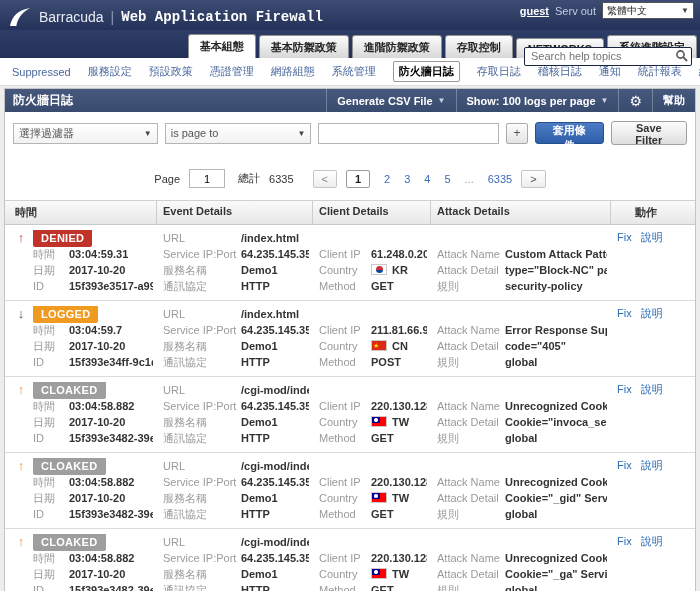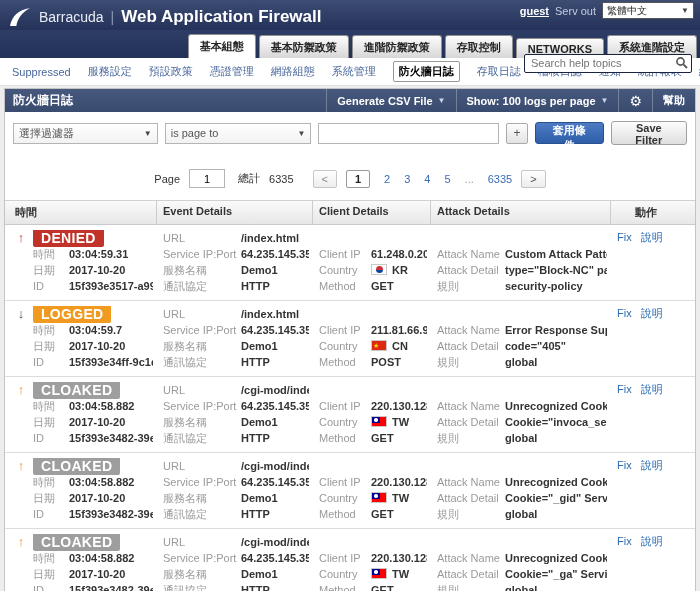--- a/index.html
+++ b/index.html
@@ -5,36 +5,36 @@
   * { box-sizing: border-box; margin: 0; padding: 0; }
   html,body { width:700px; height:591px; overflow:hidden; background:#ededed;
     font-family:"Liberation Sans","DejaVu Sans",sans-serif; }
 
   
   .tophdr { position:relative; height:30px; background:linear-gradient(#3d4c73,#24325a);
     color:#fff; }
   .brandrow { position:absolute; left:8px; top:7px; display:flex; align-items:center; gap:7px; }
   .brandname { font-size:14px; color:#e8ecf5; }
   .branddiv { color:#8d9ab8; font-size:14px; }
-  .prodname { font-size:17px; font-weight:bold; color:#fff; }
+  .prodname { font-size:14px; font-weight:bold; color:#fff;font-family:Liberation Mono, monospace; }
   .userrow { position:absolute; right:6px; top:2px; display:flex; align-items:center; gap:6px; font-size:11px; }
   .uname { font-weight:bold; color:#fff;text-decoration:underline; }
   .signout { color:#c3cce0; cursor:pointer; }
   .langsel { width:92px; height:17px; background:#fff; color:#222; border:1px solid #555;
     display:flex; align-items:center; justify-content:space-between; padding:0 4px; font-size:10px;gap:16px; }
   .caret { font-size:8px; color:#444; }
 
   
   .tabbar { position:relative; height:28px; background:linear-gradient(#2e3d66,#223156);
     display:flex; align-items:flex-end; padding:0 0 0 8px;justify-content:flex-end; }
   .tab { margin-right:3px; padding:4px 11px 3px; font-size:11px; font-weight:bold; color:#222;
     background:linear-gradient(#fcfcfc,#d7d7d7); border:1px solid #909090; border-bottom:none;
     border-radius:3px 3px 0 0; cursor:pointer; white-space:nowrap; }
   .tab.active { background:#fff; padding-bottom:4px; }
-  .helpsearch { position:absolute; right:8px; top:23px; }
+  .helpsearch { position:absolute; right:8px; top:16px; }
   .helpsearch input { width:168px; height:19px; border:1px solid #1a2440; border-radius:2px;
     font-size:11px; padding:0 20px 0 6px; color:#333; }
   .helpsearch .mag { position:absolute; right:4px; top:3px; }
 
   
   .subnav { height:28px; background:#fff; display:flex; align-items:center; gap:17px;
     padding:0 12px; font-size:11px; border-bottom:1px solid #e0e0e0; }
   .sn { color:#49679c; text-decoration:none; cursor:pointer; white-space:nowrap; }
   .sn.active { color:#000; font-weight:bold; border:1px solid #999; background:#fff;
     padding:2px 5px; border-radius:2px; }
@@ -82,21 +82,21 @@
     border-bottom:1px solid #c9c9c9; font-size:11px; font-weight:bold; color:#333; }
   .thead > div { padding:4px 6px; border-right:1px solid #ccc; }
   .thead > div:first-child { padding-left:10px; }
   .thead > div:last-child { border-right:none; padding-left:24px; }
 
   .lrow { border-bottom:1px solid #dcdcdc; padding:5px 0 6px; font-size:11px; }
   .lrow .cell { padding:0 4px 0 6px; overflow:hidden; }
   .line { height:16px; line-height:16px; white-space:nowrap; }
   .sev { display:flex; align-items:center; gap:6px; padding-left:4px; }
   .arrow { font-weight:bold; font-size:13px; width:12px; text-align:center; }
-  .badge { color:#fff; font-weight:bold; font-size:14px; padding:1px 8px; border-radius:2px;
+  .badge { color:#fff; font-weight:bold; font-size:11px; padding:1px 8px; border-radius:2px;
     letter-spacing:.3px; }
   .kv { display:grid; }
   .kv .lbl { color:#9a9a9a; }
   .kv .val { color:#333; font-weight:bold; overflow:hidden; white-space:nowrap; }
   .c1 .kv { grid-template-columns:36px 1fr; padding-left:22px; }
   .c2 .kv { grid-template-columns:78px 1fr; }
   .c3 .kv { grid-template-columns:52px 1fr; }
   .c4 .kv { grid-template-columns:68px 1fr; }
   .actcell { padding-top:16px; }
   .alink { color:#2a6cb5; text-decoration:none; cursor:pointer; margin-right:9px; }

